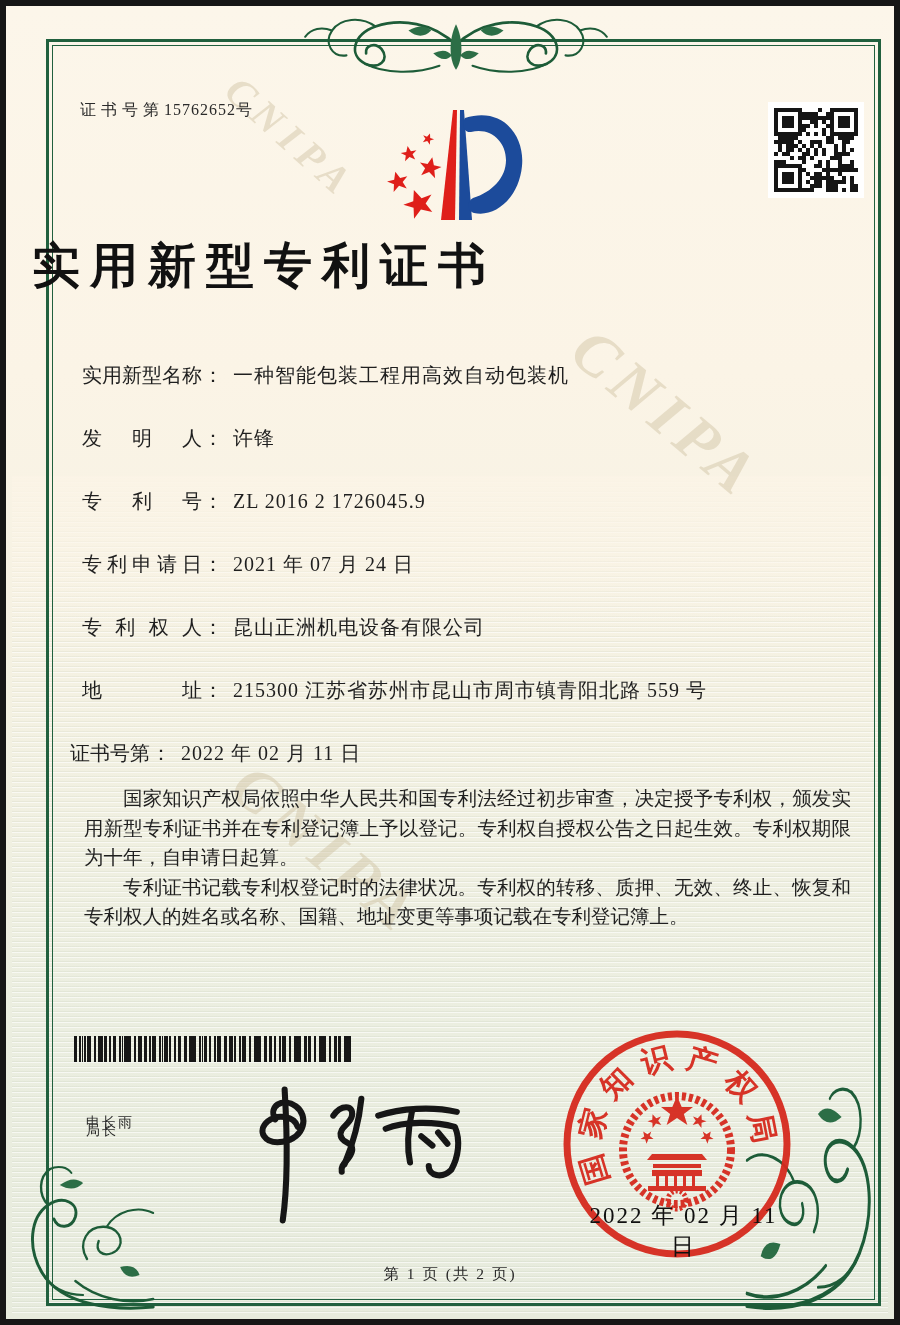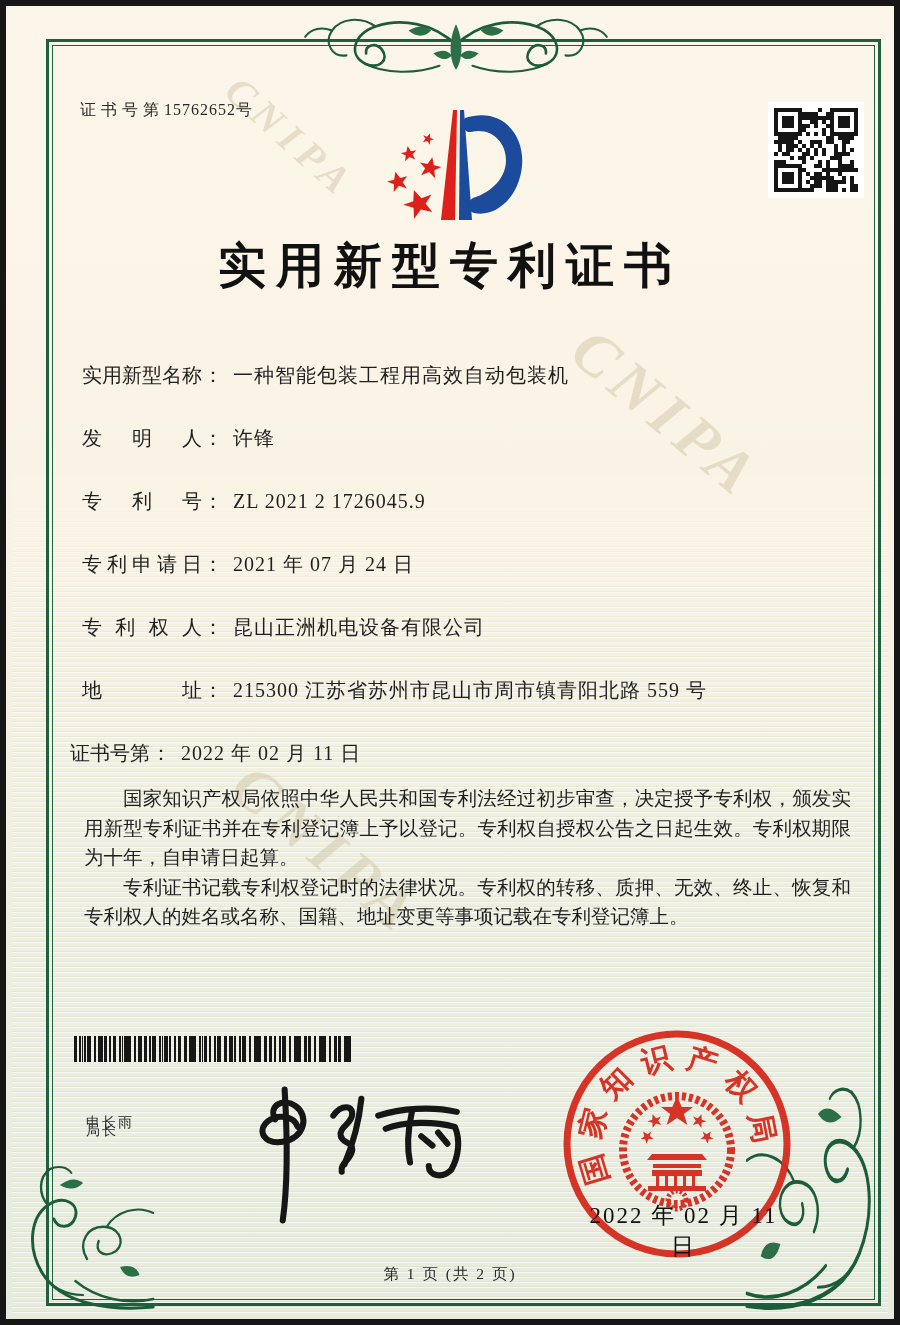--- a/index.html
+++ b/index.html
@@ -25,22 +25,22 @@
       font-family:"Liberation Serif","DejaVu Serif",serif;
       color:rgba(203,188,155,.42);letter-spacing:8px;white-space:nowrap;}
   .wm1{left:205px;top:108px;font-size:40px;transform:rotate(42deg);}
   .wm2{left:548px;top:372px;font-size:62px;transform:rotate(40deg);}
   .wm3{left:208px;top:808px;font-size:62px;transform:rotate(40deg);}
   .cert-no{position:absolute;left:74px;top:94px;font-size:16px;letter-spacing:5px;z-index:4;color:#2a2a2a;}
   .cert-no .num{letter-spacing:1px;}
   .qr{position:absolute;left:762px;top:96px;width:96px;height:96px;background:#fff;z-index:4;
       display:flex;align-items:center;justify-content:center;}
   .logo{position:absolute;left:365px;top:96px;width:170px;height:130px;z-index:4;}
-  .title{position:absolute;left:0;top:228px;width:100%;text-align:center;font-size:48px;font-weight:700;
-         letter-spacing:10px;padding-left:0;box-sizing:border-box;z-index:4;color:#111;}
+  .title{position:absolute;left:0;top:228px;width:100%;text-align:left;font-size:48px;font-weight:700;
+         letter-spacing:10px;padding-left:26px;box-sizing:border-box;z-index:4;color:#111;}
   .field-row{position:absolute;left:76px;font-size:20px;z-index:4;white-space:nowrap;}
   .flabel{display:inline-flex;justify-content:space-between;width:120px;vertical-align:bottom;}
   .fcolon{margin:0 10px 0 1px;}
   .fvalue{letter-spacing:1px;}
   .body-text{position:absolute;left:78px;top:778px;width:767px;z-index:4;
              font-size:19.5px;line-height:29.5px;text-align:justify;}
   .body-text p{margin:0;text-indent:2em;}
   .barcode{position:absolute;left:68px;top:1030px;width:278px;height:26px;z-index:4;
     background:
       repeating-linear-gradient(90deg,#161616 0 2px,rgba(0,0,0,0) 2px 5px),
@@ -389,21 +389,21 @@
         <span>发</span>
         <span>明</span>
         <span>人</span>
       </span><span class="fcolon">：</span><span class="fvalue">许锋</span>
   </div>
   <div class="field-row" style="top:482px">
     <span class="flabel">
         <span>专</span>
         <span>利</span>
         <span>号</span>
-      </span><span class="fcolon">：</span><span class="fvalue">ZL 2021 2 1726045.9</span>
+      </span><span class="fcolon">：</span><span class="fvalue">ZL 2016 2 1726045.9</span>
   </div>
   <div class="field-row" style="top:545px">
     <span class="flabel">
         <span>专</span>
         <span>利</span>
         <span>申</span>
         <span>请</span>
         <span>日</span>
       </span><span class="fcolon">：</span><span class="fvalue">2021 年 07 月 24 日</span>
   </div>

